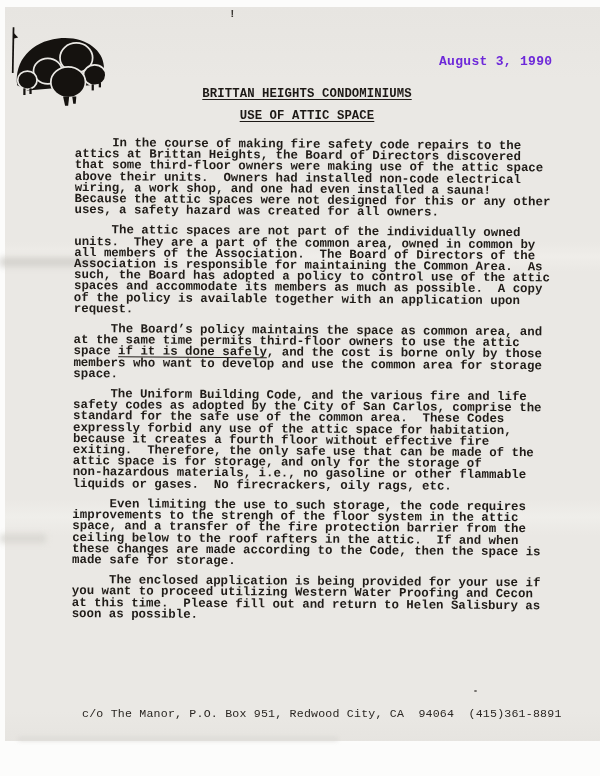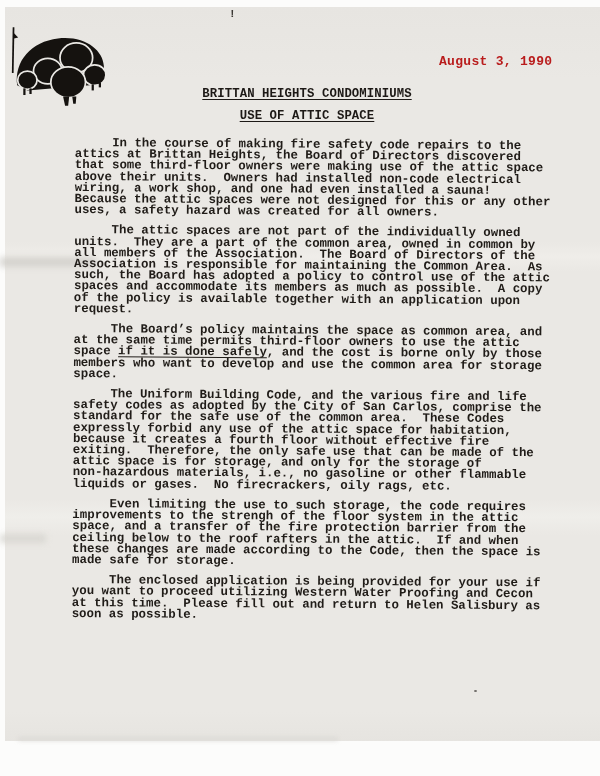--- a/index.html
+++ b/index.html
@@ -46,21 +46,21 @@
     font: 700 11px "Liberation Mono", monospace;
     color: #3a3733;
   }
   .logo {
     position: absolute; left: 9px; top: 26px;
     width: 102px; height: 86px;
   }
   .date {
     position: absolute; left: 439px; top: 55px;
     font: 700 13px/14px "Liberation Mono", "DejaVu Sans Mono", monospace;
-    color: #b91c1c; letter-spacing: .3px;
+    color: #6d28d9; letter-spacing: .3px;
   }
   .heading-block {
     position: absolute; left: 0; top: 84px;
     width: 614px; text-align: center;
     color: #1d1916;
   }
   .doc-title {
     font: 700 12.3px/13px "Liberation Mono", "DejaVu Sans Mono", monospace;
     letter-spacing: .1px;
     text-decoration: underline;
@@ -187,14 +187,15 @@
 space, and a transfer of the fire protection barrier from the
 ceiling below to the roof rafters in the attic.  If and when
 these changes are made according to the Code, then the space is
 made safe for storage.</p>
     <p class="para">     The enclosed application is being provided for your use if
 you want to proceed utilizing Western Water Proofing and Cecon
 at this time.  Please fill out and return to Helen Salisbury as
 soon as possible.</p>
   </div>
 
+  <div class="footer">c/o The Manor, P.O. Box 951, Redwood City, CA  94064  (415)361-8891</div>
 
 </div>
 
 </body></html>

